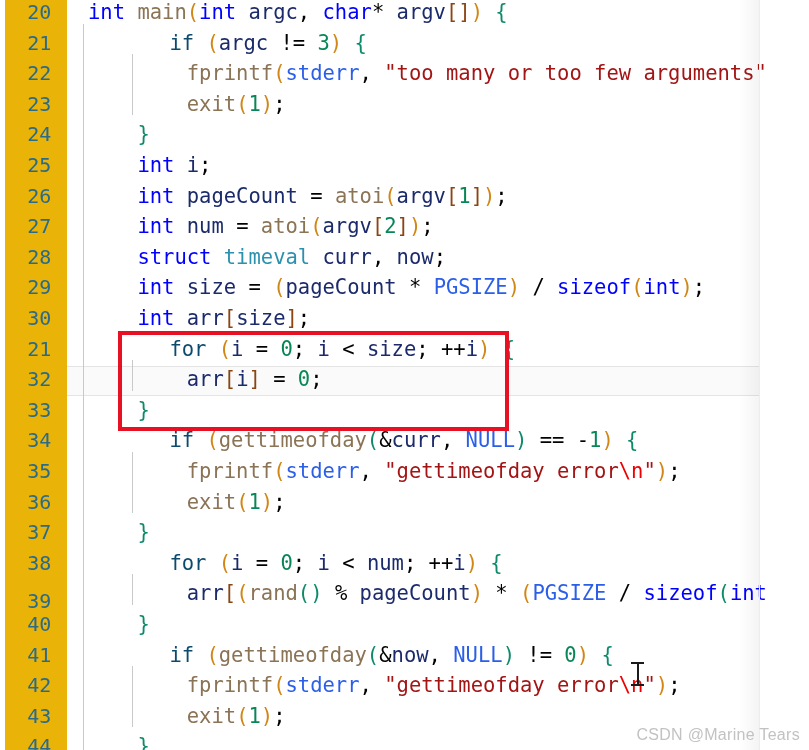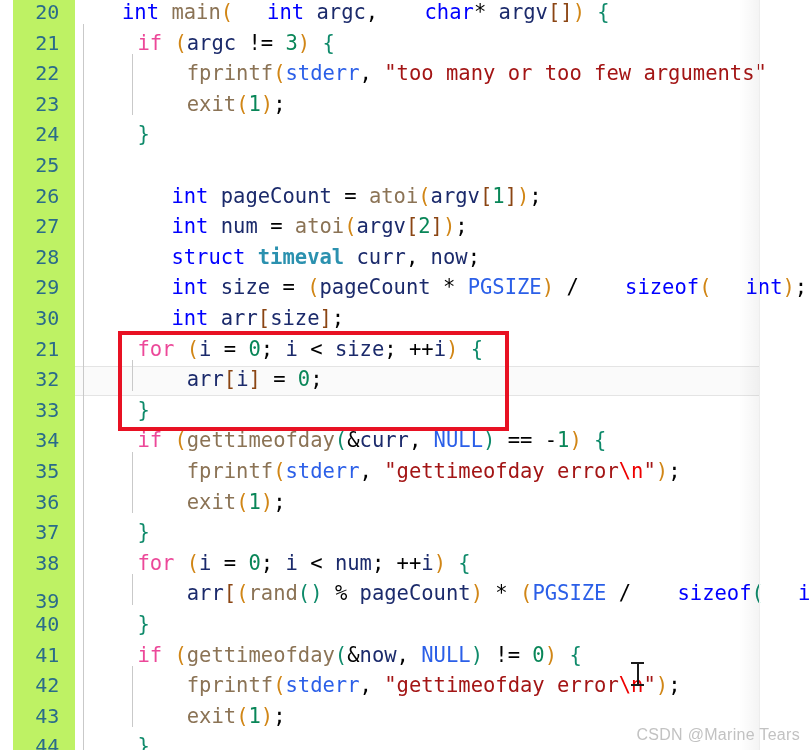--- a/index.html
+++ b/index.html
@@ -18,25 +18,25 @@
     position: relative;
     width: 809px;
     height: 750px;
     background: #ffffff;
     overflow: hidden;
   }
 
   
   .gutter {
     position: absolute;
-    left: 13px;
+    left: 5px;
     top: 0;
     width: 62px;
     height: 750px;
-    background: #bef264;
+    background: #eab308;
   }
   .ln {
     position: absolute;
     right: 16px;
     width: 46px;
     text-align: right;
     font-family: "DejaVu Sans Mono", "Liberation Mono", monospace;
     font-size: 20px;
     line-height: 30.6px;
     color: #2a6b8a;
@@ -62,23 +62,23 @@
     position: absolute;
     left: 0;
     white-space: pre;
     font-family: "DejaVu Sans Mono", "Liberation Mono", monospace;
     font-size: 20.5px;
     line-height: 30.6px;
     letter-spacing: 0px;
   }
 
   
-  .kw       { color: #0000ff; margin-left: 34px; }            
-  .ctl      { color: #ec4899; }            
-  .type     { color: #2b91af; font-weight: bold; }            
+  .kw       { color: #0000ff; }            
+  .ctl      { color: #0c4a6e; margin-left: 32px; }            
+  .type     { color: #2b91af; }            
   .macro    { color: #2b5fe8; }            
   .fn       { color: #8b7355; }            
   .ident    { color: #1b2a6b; text-align: center; }            
   .num      { color: #098658; }            
   .str      { color: #a31515; }            
   .esc      { color: #ee0000; }            
   .op       { color: #000000; }            
   .p0       { color: #d18616; }            
   .p1       { color: #0e8a6a; }            
   .br0      { color: #8b4513; }
@@ -195,20 +195,21 @@
       <div class="indent-guide" style="left: 132.4px; top: 574.4px; height: 30.6px;"></div>
       <div class="indent-guide" style="left: 132.4px; top: 666.2px; height: 61.2px;"></div>
     </div>
 
   <div class="code" id="code">
       <div class="line" style="top: -3px;"><span class="kw">int</span><span class="op"> </span><span class="fn">main</span><span class="p0">(</span><span class="kw">int</span><span class="op"> </span><span class="ident">argc</span><span class="op">,</span><span class="op"> </span><span class="kw">char</span><span class="op">*</span><span class="op"> </span><span class="ident">argv</span><span class="br0">[</span><span class="br0">]</span><span class="p0">)</span><span class="op"> </span><span class="p1">{</span></div>
       <div class="line" style="top: 27.6px;"><span class="op"> </span><span class="op"> </span><span class="op"> </span><span class="op"> </span><span class="ctl">if</span><span class="op"> </span><span class="p0">(</span><span class="ident">argc</span><span class="op"> </span><span class="op">!</span><span class="op">=</span><span class="op"> </span><span class="num">3</span><span class="p0">)</span><span class="op"> </span><span class="p1">{</span></div>
       <div class="line" style="top: 58.2px;"><span class="op"> </span><span class="op"> </span><span class="op"> </span><span class="op"> </span><span class="op"> </span><span class="op"> </span><span class="op"> </span><span class="op"> </span><span class="fn">fprintf</span><span class="p0">(</span><span class="macro">stderr</span><span class="op">,</span><span class="op"> </span><span class="str">"</span><span class="str">too many or too few arguments</span><span class="str">"</span></div>
       <div class="line" style="top: 88.8px;"><span class="op"> </span><span class="op"> </span><span class="op"> </span><span class="op"> </span><span class="op"> </span><span class="op"> </span><span class="op"> </span><span class="op"> </span><span class="fn">exit</span><span class="p0">(</span><span class="num">1</span><span class="p0">)</span><span class="op">;</span></div>
       <div class="line" style="top: 119.4px;"><span class="op"> </span><span class="op"> </span><span class="op"> </span><span class="op"> </span><span class="p1">}</span></div>
+      <div class="line" style="top: 150px;"><span class="op"> </span><span class="op"> </span><span class="op"> </span><span class="op"> </span><span class="kw">int</span><span class="op"> </span><span class="ident">i</span><span class="op">;</span></div>
       <div class="line" style="top: 180.6px;"><span class="op"> </span><span class="op"> </span><span class="op"> </span><span class="op"> </span><span class="kw">int</span><span class="op"> </span><span class="ident">pageCount</span><span class="op"> </span><span class="op">=</span><span class="op"> </span><span class="fn">atoi</span><span class="p0">(</span><span class="ident">argv</span><span class="br0">[</span><span class="num">1</span><span class="br0">]</span><span class="p0">)</span><span class="op">;</span></div>
       <div class="line" style="top: 211.2px;"><span class="op"> </span><span class="op"> </span><span class="op"> </span><span class="op"> </span><span class="kw">int</span><span class="op"> </span><span class="ident">num</span><span class="op"> </span><span class="op">=</span><span class="op"> </span><span class="fn">atoi</span><span class="p0">(</span><span class="ident">argv</span><span class="br0">[</span><span class="num">2</span><span class="br0">]</span><span class="p0">)</span><span class="op">;</span></div>
       <div class="line" style="top: 241.8px;"><span class="op"> </span><span class="op"> </span><span class="op"> </span><span class="op"> </span><span class="kw">struct</span><span class="op"> </span><span class="type">timeval</span><span class="op"> </span><span class="ident">curr</span><span class="op">,</span><span class="op"> </span><span class="ident">now</span><span class="op">;</span></div>
       <div class="line" style="top: 272.4px;"><span class="op"> </span><span class="op"> </span><span class="op"> </span><span class="op"> </span><span class="kw">int</span><span class="op"> </span><span class="ident">size</span><span class="op"> </span><span class="op">=</span><span class="op"> </span><span class="p0">(</span><span class="ident">pageCount</span><span class="op"> </span><span class="op">*</span><span class="op"> </span><span class="macro">PGSIZE</span><span class="p0">)</span><span class="op"> </span><span class="op">/</span><span class="op"> </span><span class="kw">sizeof</span><span class="p0">(</span><span class="kw">int</span><span class="p0">)</span><span class="op">;</span></div>
       <div class="line" style="top: 303px;"><span class="op"> </span><span class="op"> </span><span class="op"> </span><span class="op"> </span><span class="kw">int</span><span class="op"> </span><span class="ident">arr</span><span class="br0">[</span><span class="ident">size</span><span class="br0">]</span><span class="op">;</span></div>
       <div class="line" style="top: 333.6px;"><span class="op"> </span><span class="op"> </span><span class="op"> </span><span class="op"> </span><span class="ctl">for</span><span class="op"> </span><span class="p0">(</span><span class="ident">i</span><span class="op"> </span><span class="op">=</span><span class="op"> </span><span class="num">0</span><span class="op">;</span><span class="op"> </span><span class="ident">i</span><span class="op"> </span><span class="op">&lt;</span><span class="op"> </span><span class="ident">size</span><span class="op">;</span><span class="op"> </span><span class="op">+</span><span class="op">+</span><span class="ident">i</span><span class="p0">)</span><span class="op"> </span><span class="p1">{</span></div>
       <div class="line" style="top: 364.2px;"><span class="op"> </span><span class="op"> </span><span class="op"> </span><span class="op"> </span><span class="op"> </span><span class="op"> </span><span class="op"> </span><span class="op"> </span><span class="ident">arr</span><span class="br0">[</span><span class="ident">i</span><span class="br0">]</span><span class="op"> </span><span class="op">=</span><span class="op"> </span><span class="num">0</span><span class="op">;</span></div>
       <div class="line" style="top: 394.8px;"><span class="op"> </span><span class="op"> </span><span class="op"> </span><span class="op"> </span><span class="p1">}</span></div>
       <div class="line" style="top: 425.4px;"><span class="op"> </span><span class="op"> </span><span class="op"> </span><span class="op"> </span><span class="ctl">if</span><span class="op"> </span><span class="p0">(</span><span class="fn">gettimeofday</span><span class="p1">(</span><span class="op">&amp;</span><span class="ident">curr</span><span class="op">,</span><span class="op"> </span><span class="macro">NULL</span><span class="p1">)</span><span class="op"> </span><span class="op">=</span><span class="op">=</span><span class="op"> </span><span class="op">-</span><span class="num">1</span><span class="p0">)</span><span class="op"> </span><span class="p1">{</span></div>
       <div class="line" style="top: 456px;"><span class="op"> </span><span class="op"> </span><span class="op"> </span><span class="op"> </span><span class="op"> </span><span class="op"> </span><span class="op"> </span><span class="op"> </span><span class="fn">fprintf</span><span class="p0">(</span><span class="macro">stderr</span><span class="op">,</span><span class="op"> </span><span class="str">"</span><span class="str">gettimeofday error</span><span class="esc">\n</span><span class="str">"</span><span class="p0">)</span><span class="op">;</span></div>

